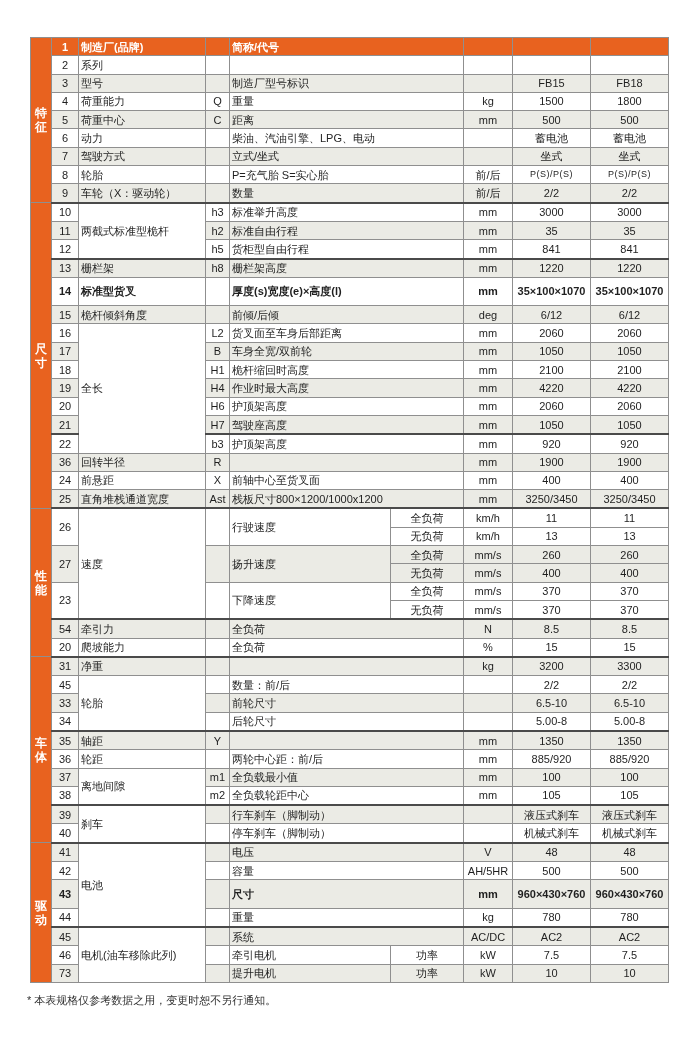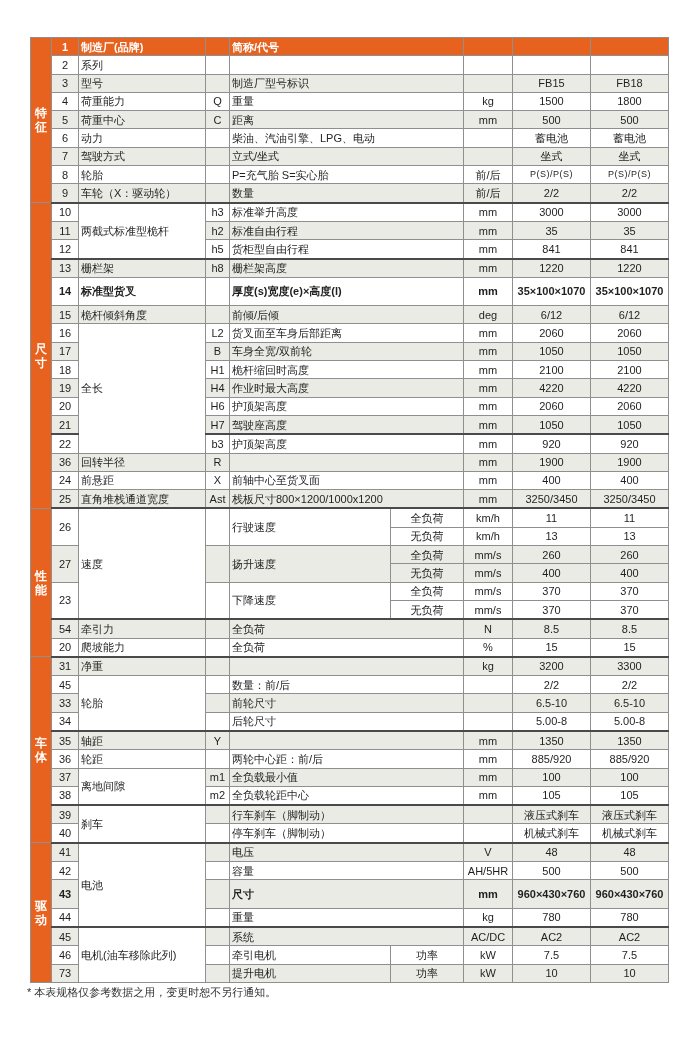--- a/index.html
+++ b/index.html
@@ -16,21 +16,21 @@
   td.merge{background:#ffffff !important;vertical-align:middle;}
   tr.hd td{background:#E8621F;color:#ffffff;font-weight:bold;}
   tr.sect td{border-top:2px solid #4a4a4a;}
   th.bar{background:#E8621F;border:2px solid #ffffff;border-right:1px solid #8f8f8f;
        vertical-align:middle;padding:0;}
   th.bar div{white-space:pre-line;color:#ffffff;font-weight:bold;font-size:12px;
        line-height:14px;text-align:center;}
   td.val{font-size:11px;}
   td.val.sm{font-size:11px;}
   td.val.paren{font-size:9px;letter-spacing:0.5px;}
-  .footnote{margin:2px 0 0 -3px;font-size:11px;color:#333;}
+  .footnote{margin:10px 0 0 -3px;font-size:11px;color:#333;}
 </style>
 </head>
 <body>
 
 <div class="wrap">
   <table class="spec">
     <colgroup>
       <col style="width:21px">
         <col style="width:27px">
         <col style="width:127px">

